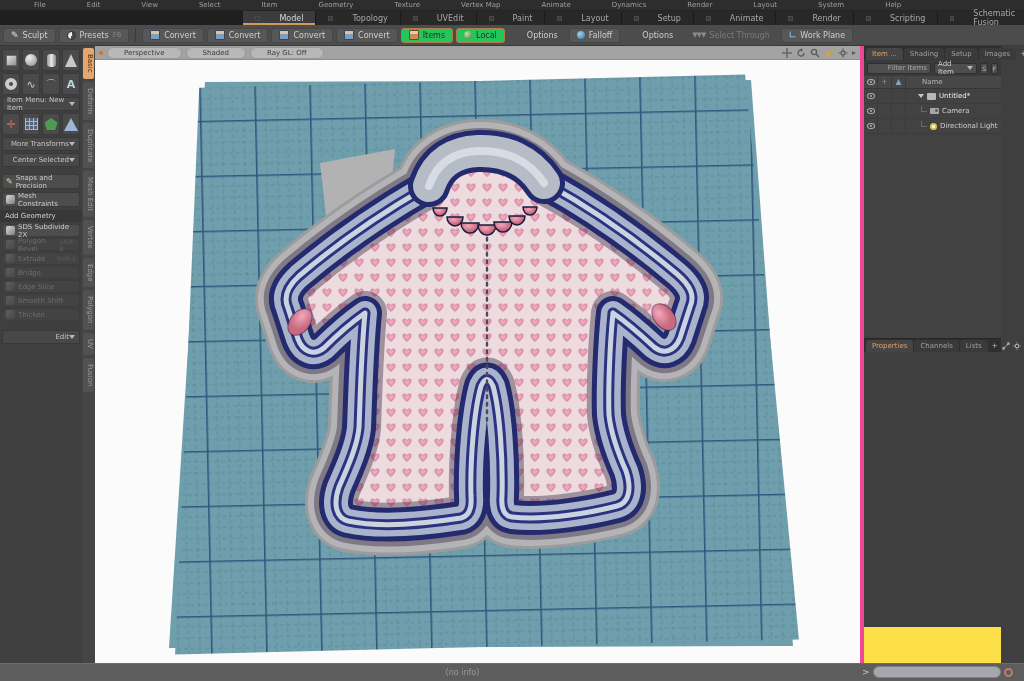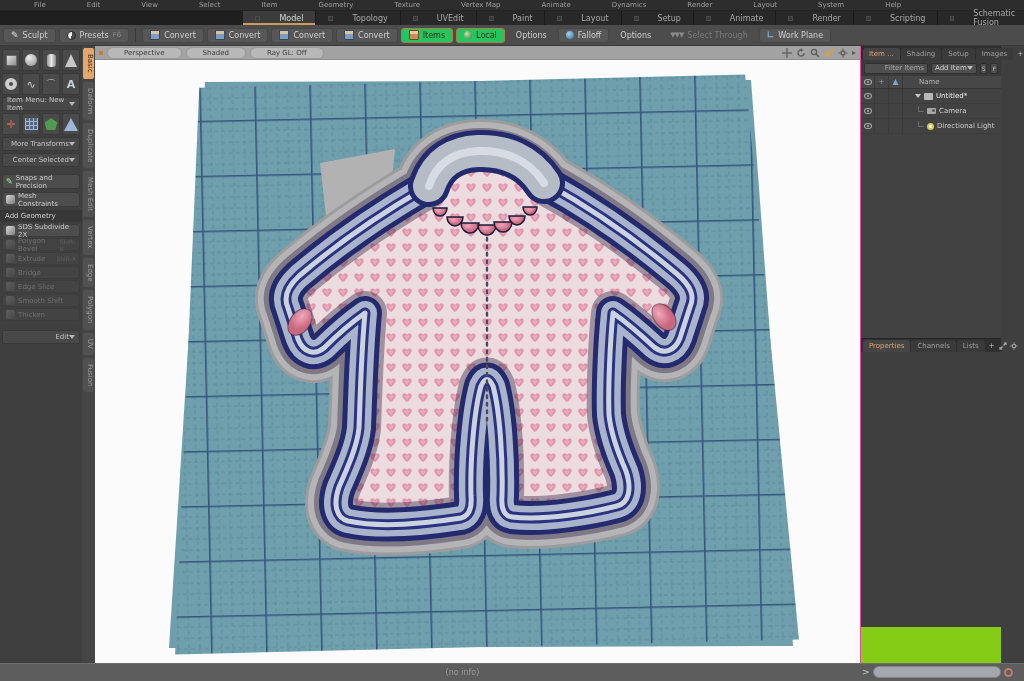--- a/index.html
+++ b/index.html
@@ -31,21 +31,21 @@
   .lright .star { color:#d8c04a; font-size:8px; }
   .lright .only { color:#b5b5b5; font-size:8px; background:#2e2e2e; padding:1px 6px 1px 0; }
 
   
   .toolbar { position:absolute; left:0; top:25px; width:1024px; height:21px;
     background:#4c4c4c; border-bottom:1px solid #393939; display:flex;
     align-items:center; gap:3px; padding:0 3px; }
   .tbtn { height:15px; display:flex; align-items:center; gap:4px; padding:0 7px;
     background:#575757; border-radius:3px; font-size:8px; color:#cfcfcf;
     border:1px solid #464646; white-space:nowrap; }
-  .tbtn.flat { background:none; border-color:transparent; }
+  .tbtn.flat { background:none; border-color:transparent;margin-left:11px; }
   .tbtn.orange { background:#22c55e; color:#3a2a18; border-color:#b27c48; }
   .tbtn.disabled { color:#7a7a7a; background:none; border-color:transparent; }
   .tbtn .dim { color:#8a8a8a; font-size:7px; }
   .sep { width:1px; height:14px; background:#3a3a3a; margin:0 3px; }
   .cubeicon { width:10px; height:10px;
     background:linear-gradient(180deg,#d9c59c 0 35%,#7d9ec2 35% 100%);
     border:1px solid #3c465a; border-radius:1px; }
   .cubeicon.tint { background:linear-gradient(180deg,#e8c9a0 0 35%,#c98d55 35% 100%); border-color:#6a4a28; }
   .dotpen { color:#e3e3e3; font-size:9px; }
   .halfmoon { width:9px; height:9px; border-radius:50%;
@@ -116,21 +116,21 @@
   .vp-dot { width:4px; height:4px; background:#d07a3a; border-radius:1px; }
   .vp-tab { background:#b8b8b8; border-radius:6px; font-size:7px; color:#3c3c3c;
     padding:1px 16px; border:1px solid #999; }
   .vp-icons { margin-left:auto; display:flex; align-items:center; gap:4px; }
   .vp-icons svg { display:block; }
   .vp-canvas { position:relative; width:765px; height:603px; background:#fbfbfc; }
   .vp-canvas svg.scene { position:absolute; left:0; top:0; }
 
   
   .rpanel { position:absolute; left:860px; top:46px; width:141px; height:617px;
-    background:#84cc16; border-left:1px solid #ec4899; }
+    background:#fde047; border-left:4px solid #ec4899; }
   .rtabs { height:14px; background:#2f2f2f; display:flex; align-items:center; gap:1px;
     padding:1px 2px 0 2px; }
   .rtab { font-size:7px; color:#9f9f9f; background:#3a3a3a; border-radius:3px 3px 0 0;
     padding:2px 6px; white-space:nowrap; }
   .rtab.active { color:#e0a068; background:#454545; }
   .rtab.plus { background:none; color:#c5c5c5; padding:2px 3px; }
   .rticons { margin-left:auto; display:flex; gap:3px; align-items:center; }
   .filterrow { height:16px; display:flex; align-items:center; gap:3px; padding:0 3px;
     background:#3a3a3a; }
   .filterrow input { width:64px; height:11px; background:#4e4e4e; border:1px solid #2f2f2f;

